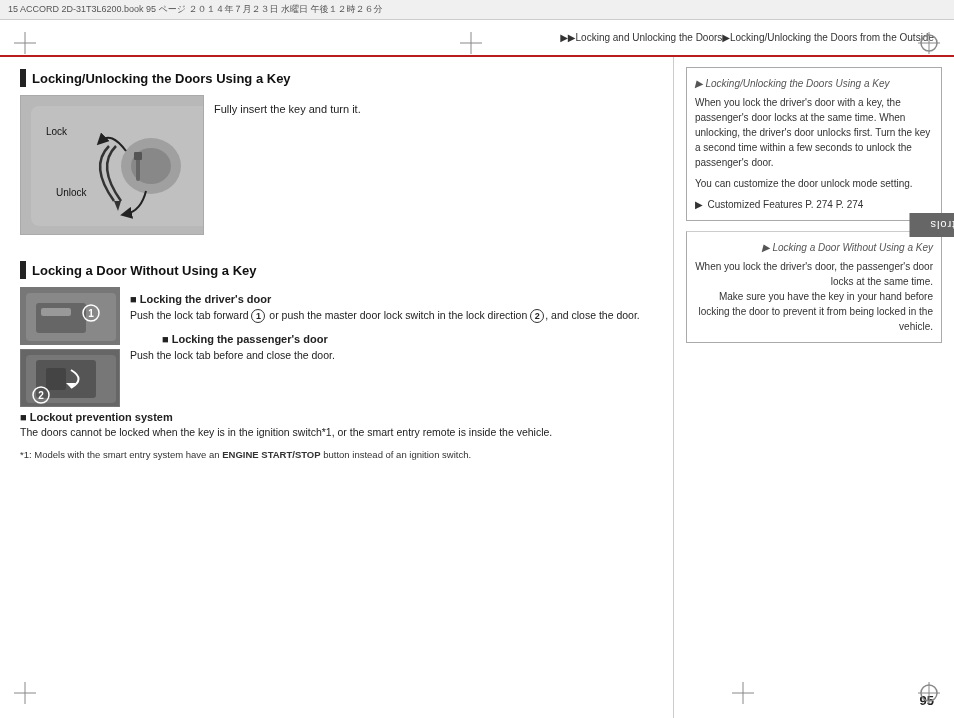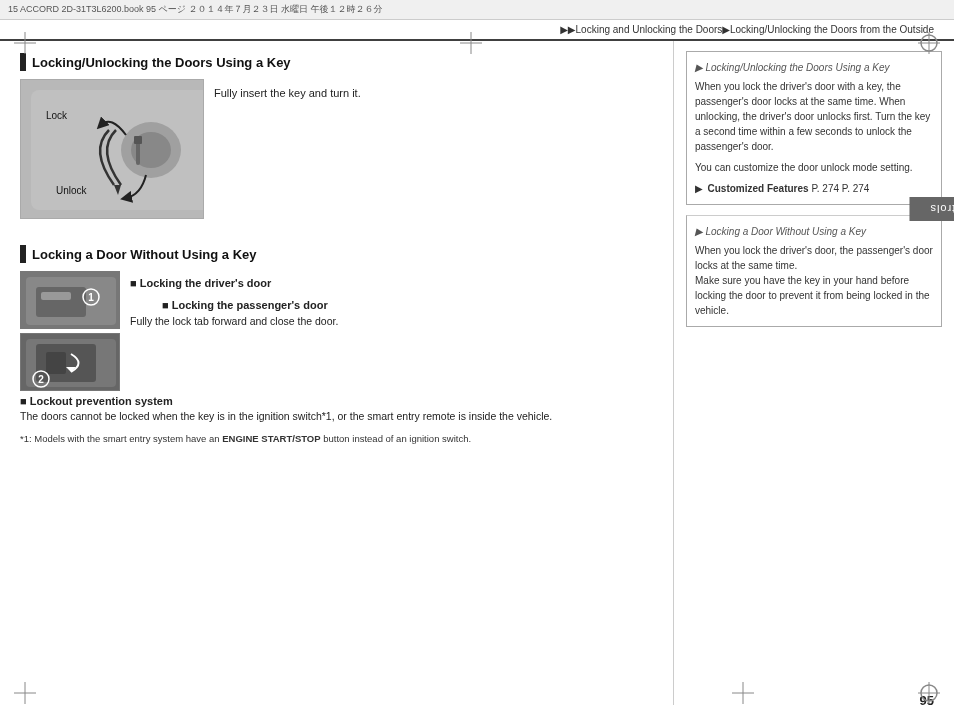--- a/index.html
+++ b/index.html
@@ -20,22 +20,22 @@
       border-bottom: 1px solid #ccc;
       padding: 3px 8px;
       font-size: 9px;
       color: #555;
       display: flex;
       align-items: flex-end;
     }
 
     
     .breadcrumb-bar {
-      border-bottom: 2px solid #404040;
-      padding: 4px 20px;
+      border-bottom: 2px solid #b91c1c;
+      padding: 12px 20px;
       font-size: 10px;
       color: #333;
       text-align: right;
     }
 
     
     .main-content {
       display: flex;
       height: calc(718px - 28px - 26px);
       position: relative;
@@ -86,21 +86,21 @@
       margin-bottom: 8px;
       overflow: hidden;
     }
 
     .key-label {
       position: absolute;
       font-size: 10px;
       color: #111;
     }
     .key-label-lock { top: 30px; left: 25px; }
-    .key-label-unlock { bottom: 22px; left: 35px; }
+    .key-label-unlock { bottom: 36px; left: 35px; }
 
     
     .section2 {
       margin-top: 18px;
     }
 
     .two-col-section {
       display: flex;
       gap: 10px;
       margin-top: 6px;
@@ -183,21 +183,21 @@
       font-style: italic;
       margin-bottom: 4px;
     }
 
     .note-link {
       font-size: 10px;
       margin-top: 6px;
     }
 
     .customized-features {
-      font-weight: bold;
+      font-weight: normal;
     }
 
     
     .controls-tab {
       position: absolute;
       right: 0;
       top: 50%;
       transform: translateY(-50%) rotate(90deg);
       background: #666;
       color: #fff;
@@ -224,20 +224,21 @@
       bottom: 10px;
       right: 20px;
       font-size: 13px;
       font-weight: bold;
       color: #222;
     }
 
     .right-panel-section2 {
       padding-top: 8px;
       border-top: 1px solid #ccc;
+      text-align: right;
     }
 
     .circle-num {
       display: inline-flex;
       align-items: center;
       justify-content: center;
       width: 14px;
       height: 14px;
       border: 1px solid #333;
       border-radius: 50%;
@@ -345,22 +346,25 @@
               <polygon points="50,38 45,33 55,33" fill="#fff"></polygon>
 
               <circle cx="20" cy="45" r="8" fill="none" stroke="#fff" stroke-width="1.5"></circle>
               <text x="20" y="49" text-anchor="middle" fill="#fff" font-size="10" font-weight="bold">2</text>
             </svg>
           </div>
         </div>
 
         <div class="door-instructions">
           <div class="sub-heading">■ Locking the driver's door</div>
+          <div class="instruction-text">
+            Push the lock tab forward <span class="circle-num">1</span> or push the master door lock switch in the lock direction <span class="circle-num">2</span>, and close the door.
+          </div>
           <div class="sub-heading" style="margin-top:10px;padding-left:32px;">■ Locking the passenger's door</div>
-          <div class="instruction-text">Fully the lock tab forward and close the door.</div>
+          <div class="instruction-text">Push the lock tab before and close the door.</div>
         </div>
       </div>
     </div>
 
     <div class="lockout-section">
       <span class="lockout-heading">■ Lockout prevention system</span>
       <div class="lockout-text">The doors cannot be locked when the key is in the ignition switch*1, or the smart entry remote is inside the vehicle.</div>
     </div>
 
     <div class="footnote">

